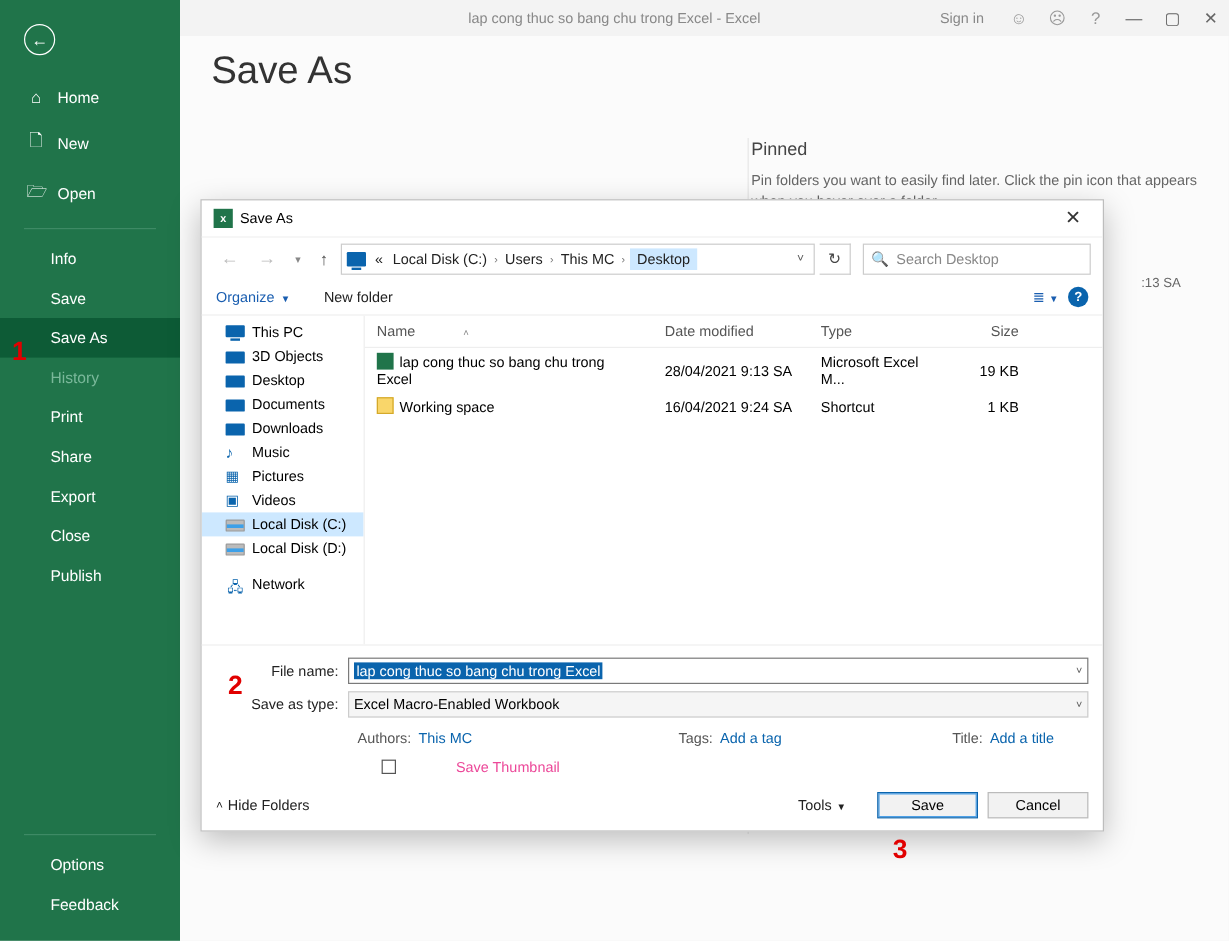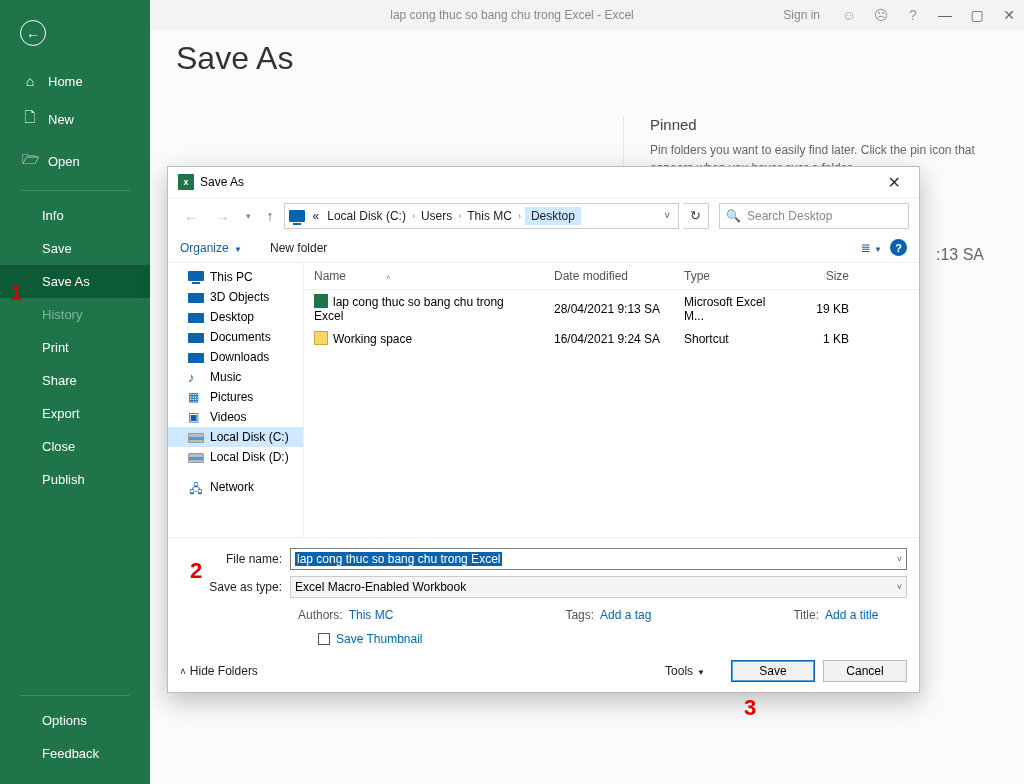--- a/index.html
+++ b/index.html
@@ -25,25 +25,25 @@
   .sidebar .bottom { margin-top: auto; margin-bottom: 14px; }
 
   
   .content { position: absolute; left: 150px; top: 30px; right: 0; bottom: 0; background: #fbfbfb; }
   .content h1 { margin: 10px 0 18px 26px; font-size: 32px; font-weight: 400; color: #333; }
   .recent-row { display: flex; align-items: center; margin-left: 26px; gap: 16px; }
   .clockicon { width: 30px; height: 30px; border: 2px solid #888; border-radius: 50%; position: relative; }
   .clockicon::before { content: ""; position: absolute; left: 13px; top: 5px; width: 2px; height: 10px; background: #888; }
   .clockicon::after { content: ""; position: absolute; left: 13px; top: 13px; width: 7px; height: 2px; background: #888; }
   .recent-lbl { font-size: 15px; color: #444; }
-  .pinned-block { position: absolute; left: 500px; top: 86px; right: 24px; }
+  .pinned-block { position: absolute; left: 476px; top: 86px; right: 24px; }
   .pinned-block .ph { font-size: 15px; color: #444; }
   .pinned-block .pdesc { font-size: 12px; color: #666; margin-top: 8px; line-height: 1.5; }
   .vline { position: absolute; left: 473px; top: 85px; width: 1px; height: 580px; background: #e7e7e7; }
-  .recent-stub { position: absolute; right: 40px; top: 216px; font-size: 16px; color: #666; }
+  .recent-stub { position: absolute; right: 40px; top: 200px; font-size: 11px; color: #666; }
 
   
   .dlg { position: absolute; left: 167px; top: 166px; width: 753px; height: 527px; background: #fff; border: 1px solid #bdbdbd; box-shadow: 0 8px 24px rgba(0,0,0,0.25); display: flex; flex-direction: column; }
   .dlg-title { height: 30px; display: flex; align-items: center; padding: 0 10px; }
   .xlicon { width: 16px; height: 16px; background: #20744a; color: #fff; font-size: 9px; font-weight: bold; display: flex; align-items: center; justify-content: center; margin-right: 6px; }
   .dlg-title .t { font-size: 12px; }
   .dlg-title .close { margin-left: auto; font-size: 16px; color: #333; padding: 2px 8px; font-weight: 300; }
   .dlg-nav { height: 36px; display: flex; align-items: center; padding: 0 10px; gap: 4px; border-top: 1px solid #f0f0f0; }
   .dlg-nav .navbtn { color: #bbb; padding: 0 6px; font-size: 15px; }
   .dlg-nav .navbtn.up { color: #555; font-size: 14px; }
@@ -318,21 +318,21 @@
           <span class="dd">˅</span>
         </div>
     </div>
     <div class="dlg-meta">
       <div><span class="mlabel">Authors:</span><span class="mval">This MC</span></div>
       <div style="margin-left:140px;"><span class="mlabel">Tags:</span><span class="mval">Add a tag</span></div>
       <div style="margin-left:110px;"><span class="mlabel">Title:</span><span class="mval">Add a title</span></div>
     </div>
     <div class="dlg-thumb">
       <span class="cb"></span>
-      <span style="color:#0369a1;">Save Thumbnail</span>
+      <span style="color:#ec4899;margin-left:44px;">Save Thumbnail</span>
     </div>
     <div class="dlg-actions">
       <span class="hf">
           <span class="chev">˄</span>
           <span>Hide Folders</span>
         </span>
       <span class="spring"></span>
       <span class="tools"><span>Tools</span><span class="dd">▼</span></span>
       <span class="btn primary">Save</span>
       <span class="btn">Cancel</span>

